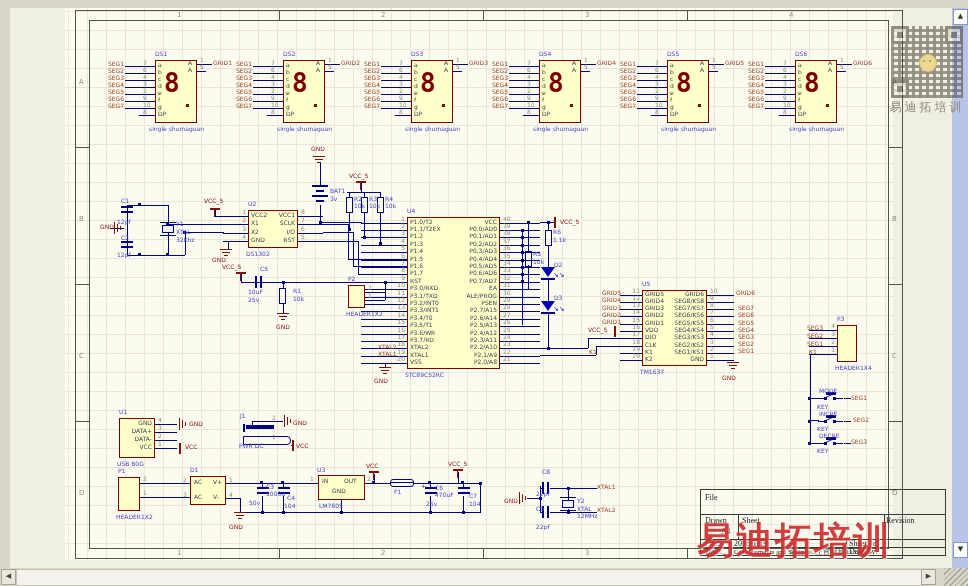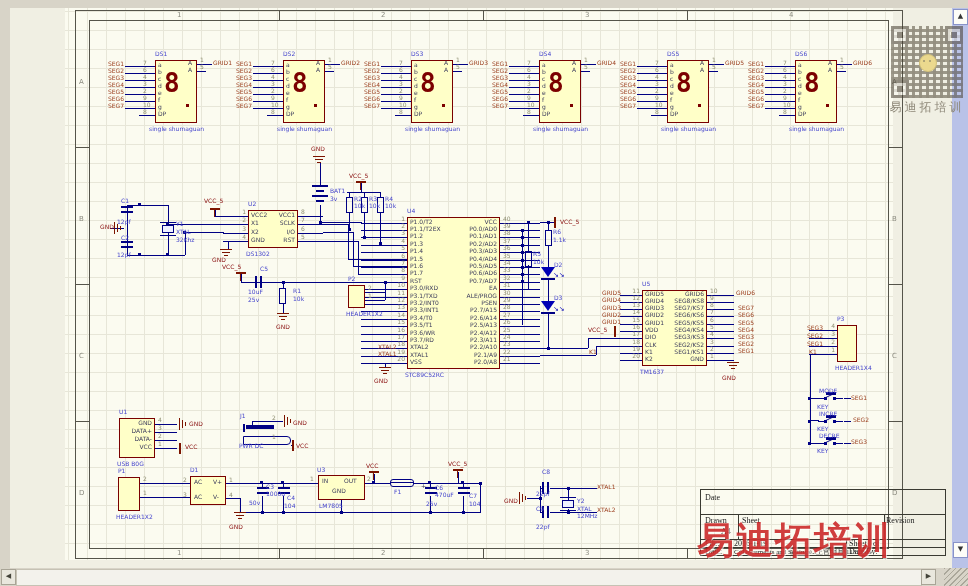--- a/index.html
+++ b/index.html
@@ -1132,21 +1132,21 @@
           <div class="lbl net" style="position: absolute; left: 843px; top: 409px;">SEG2</div>
           <div class="lbl net" style="position: absolute; left: 841px; top: 431px;">SEG3</div>
         </div>
       <div id="titleblock">
         <div class="ln" style="left:0;top:24px;width:244px;height:1px"></div>
         <div class="ln" style="left:0;top:49px;width:244px;height:1px"></div>
         <div class="ln" style="left:0;top:57px;width:244px;height:1px"></div>
         <div class="ln" style="left:37px;top:24px;width:1px;height:25px"></div>
         <div class="ln" style="left:183px;top:24px;width:1px;height:25px"></div>
         <div class="ln" style="left:145px;top:49px;width:1px;height:16px"></div>
-        <div class="tl" style="left:4px;top:3px">Date</div>
+        <div class="tl" style="left:4px;top:3px">File</div>
         <div class="tl" style="left:4px;top:26px">Drawn</div>
         <div class="tl" style="left:20px;top:37px">A4</div>
         <div class="tl" style="left:41px;top:26px">Sheet</div>
         <div class="tl" style="left:185px;top:26px">Revision</div>
         <div class="tl" style="left:4px;top:49px">File:</div>
         <div class="tl" style="left:33px;top:49px">2016-1-19</div>
         <div class="tl" style="left:148px;top:49px">Sheet</div>
         <div class="tl" style="left:172px;top:49px">of</div>
         <div class="tl" style="left:4px;top:57px">Date:</div>
         <div class="tl" style="left:33px;top:57px;font-size:7px">C:\Documents and Settings\..上官明月\113..Ddb</div>

